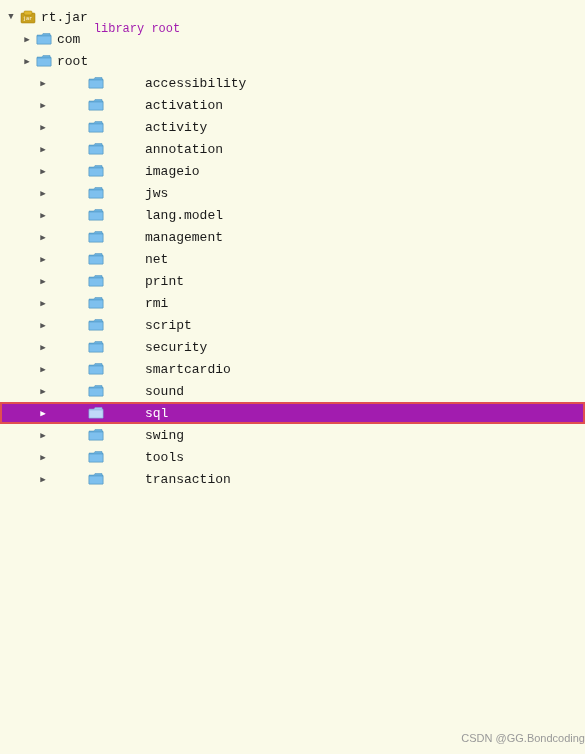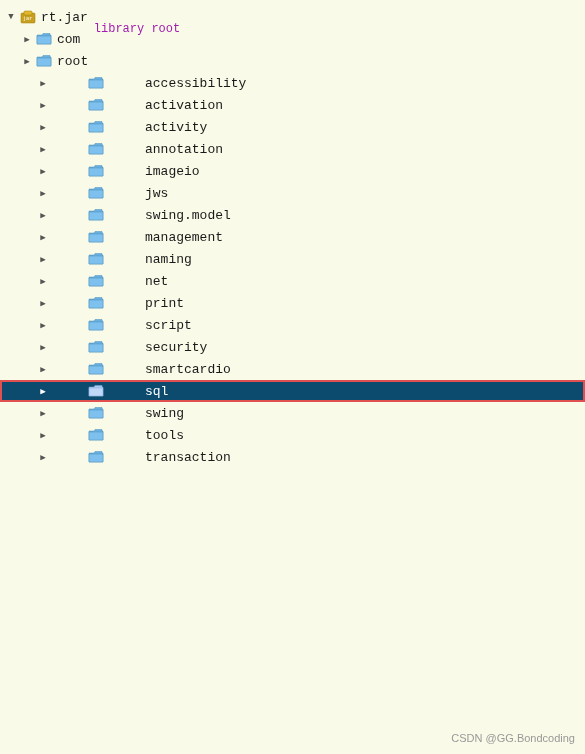--- a/index.html
+++ b/index.html
@@ -30,21 +30,21 @@
       display: flex;
       align-items: center;
       height: 22px;
       padding: 0 4px;
       cursor: pointer;
       white-space: nowrap;
       user-select: none;
     }
 
     .tree-item.selected {
-      background-color: #0c4a6e;
+      background-color: #a21caf;
       color: #ffffff;
     }
 
     .tree-item.selected .folder-icon {
       color: #a8c8f0;
     }
 
     .indent-0 { padding-left: 4px; }
     .indent-1 { padding-left: 20px; }
     .indent-2 { padding-left: 36px; gap: 36px; }
@@ -101,21 +101,21 @@
     .library-label {
       font-size: 12px;
       color: #a21caf;
       margin-left: 6px;
       margin-top: 24px;
     }
 
     .watermark {
       position: absolute;
       bottom: 10px;
-      right: 10px;
+      right: 0;
       font-size: 11px;
       color: #999;
       font-family: Arial, sans-serif;
     }
   </style>
 </head>
 <body>
 
 <div class="tree-container">
 
@@ -222,44 +222,34 @@
   </div>
 
   <div class="tree-item indent-2">
     <span class="chevron collapsed"></span>
     <span class="folder-icon">
       <svg class="folder-svg" viewBox="0 0 16 14">
         <path d="M1,3 L6,3 L7,1.5 L14,1.5 L14,3 L15,3 L15,12 L1,12 Z" fill="#6ab0de" stroke="#4a90be" stroke-width="0.5"></path>
         <path d="M1,4 L15,4 L15,12 L1,12 Z" fill="#7ec0ee" stroke="#4a90be" stroke-width="0.5"></path>
       </svg>
     </span>
-    <span class="item-label">swing.model</span>
+    <span class="item-label">lang.model</span>
   </div>
 
   <div class="tree-item indent-2">
     <span class="chevron collapsed"></span>
     <span class="folder-icon">
       <svg class="folder-svg" viewBox="0 0 16 14">
         <path d="M1,3 L6,3 L7,1.5 L14,1.5 L14,3 L15,3 L15,12 L1,12 Z" fill="#6ab0de" stroke="#4a90be" stroke-width="0.5"></path>
         <path d="M1,4 L15,4 L15,12 L1,12 Z" fill="#7ec0ee" stroke="#4a90be" stroke-width="0.5"></path>
       </svg>
     </span>
     <span class="item-label">management</span>
   </div>
 
-  <div class="tree-item indent-2">
-    <span class="chevron collapsed"></span>
-    <span class="folder-icon">
-      <svg class="folder-svg" viewBox="0 0 16 14">
-        <path d="M1,3 L6,3 L7,1.5 L14,1.5 L14,3 L15,3 L15,12 L1,12 Z" fill="#6ab0de" stroke="#4a90be" stroke-width="0.5"></path>
-        <path d="M1,4 L15,4 L15,12 L1,12 Z" fill="#7ec0ee" stroke="#4a90be" stroke-width="0.5"></path>
-      </svg>
-    </span>
-    <span class="item-label">naming</span>
-  </div>
 
   <div class="tree-item indent-2">
     <span class="chevron collapsed"></span>
     <span class="folder-icon">
       <svg class="folder-svg" viewBox="0 0 16 14">
         <path d="M1,3 L6,3 L7,1.5 L14,1.5 L14,3 L15,3 L15,12 L1,12 Z" fill="#6ab0de" stroke="#4a90be" stroke-width="0.5"></path>
         <path d="M1,4 L15,4 L15,12 L1,12 Z" fill="#7ec0ee" stroke="#4a90be" stroke-width="0.5"></path>
       </svg>
     </span>
     <span class="item-label">net</span>
@@ -269,20 +259,30 @@
     <span class="chevron collapsed"></span>
     <span class="folder-icon">
       <svg class="folder-svg" viewBox="0 0 16 14">
         <path d="M1,3 L6,3 L7,1.5 L14,1.5 L14,3 L15,3 L15,12 L1,12 Z" fill="#6ab0de" stroke="#4a90be" stroke-width="0.5"></path>
         <path d="M1,4 L15,4 L15,12 L1,12 Z" fill="#7ec0ee" stroke="#4a90be" stroke-width="0.5"></path>
       </svg>
     </span>
     <span class="item-label">print</span>
   </div>
 
+  <div class="tree-item indent-2">
+    <span class="chevron collapsed"></span>
+    <span class="folder-icon">
+      <svg class="folder-svg" viewBox="0 0 16 14">
+        <path d="M1,3 L6,3 L7,1.5 L14,1.5 L14,3 L15,3 L15,12 L1,12 Z" fill="#6ab0de" stroke="#4a90be" stroke-width="0.5"></path>
+        <path d="M1,4 L15,4 L15,12 L1,12 Z" fill="#7ec0ee" stroke="#4a90be" stroke-width="0.5"></path>
+      </svg>
+    </span>
+    <span class="item-label">rmi</span>
+  </div>
 
   <div class="tree-item indent-2">
     <span class="chevron collapsed"></span>
     <span class="folder-icon">
       <svg class="folder-svg" viewBox="0 0 16 14">
         <path d="M1,3 L6,3 L7,1.5 L14,1.5 L14,3 L15,3 L15,12 L1,12 Z" fill="#6ab0de" stroke="#4a90be" stroke-width="0.5"></path>
         <path d="M1,4 L15,4 L15,12 L1,12 Z" fill="#7ec0ee" stroke="#4a90be" stroke-width="0.5"></path>
       </svg>
     </span>
     <span class="item-label">script</span>
@@ -303,20 +303,30 @@
     <span class="chevron collapsed"></span>
     <span class="folder-icon">
       <svg class="folder-svg" viewBox="0 0 16 14">
         <path d="M1,3 L6,3 L7,1.5 L14,1.5 L14,3 L15,3 L15,12 L1,12 Z" fill="#6ab0de" stroke="#4a90be" stroke-width="0.5"></path>
         <path d="M1,4 L15,4 L15,12 L1,12 Z" fill="#7ec0ee" stroke="#4a90be" stroke-width="0.5"></path>
       </svg>
     </span>
     <span class="item-label">smartcardio</span>
   </div>
 
+  <div class="tree-item indent-2">
+    <span class="chevron collapsed"></span>
+    <span class="folder-icon">
+      <svg class="folder-svg" viewBox="0 0 16 14">
+        <path d="M1,3 L6,3 L7,1.5 L14,1.5 L14,3 L15,3 L15,12 L1,12 Z" fill="#6ab0de" stroke="#4a90be" stroke-width="0.5"></path>
+        <path d="M1,4 L15,4 L15,12 L1,12 Z" fill="#7ec0ee" stroke="#4a90be" stroke-width="0.5"></path>
+      </svg>
+    </span>
+    <span class="item-label">sound</span>
+  </div>
 
   <div class="tree-item indent-2 selected" style="outline: 2px solid #e05050; outline-offset: -2px;">
     <span class="chevron collapsed"></span>
     <span class="folder-icon">
       <svg class="folder-svg" viewBox="0 0 16 14">
         <path d="M1,3 L6,3 L7,1.5 L14,1.5 L14,3 L15,3 L15,12 L1,12 Z" fill="#a8c8f0" stroke="#80a8d8" stroke-width="0.5"></path>
         <path d="M1,4 L15,4 L15,12 L1,12 Z" fill="#c0d8f8" stroke="#80a8d8" stroke-width="0.5"></path>
       </svg>
     </span>
     <span class="item-label">sql</span>

